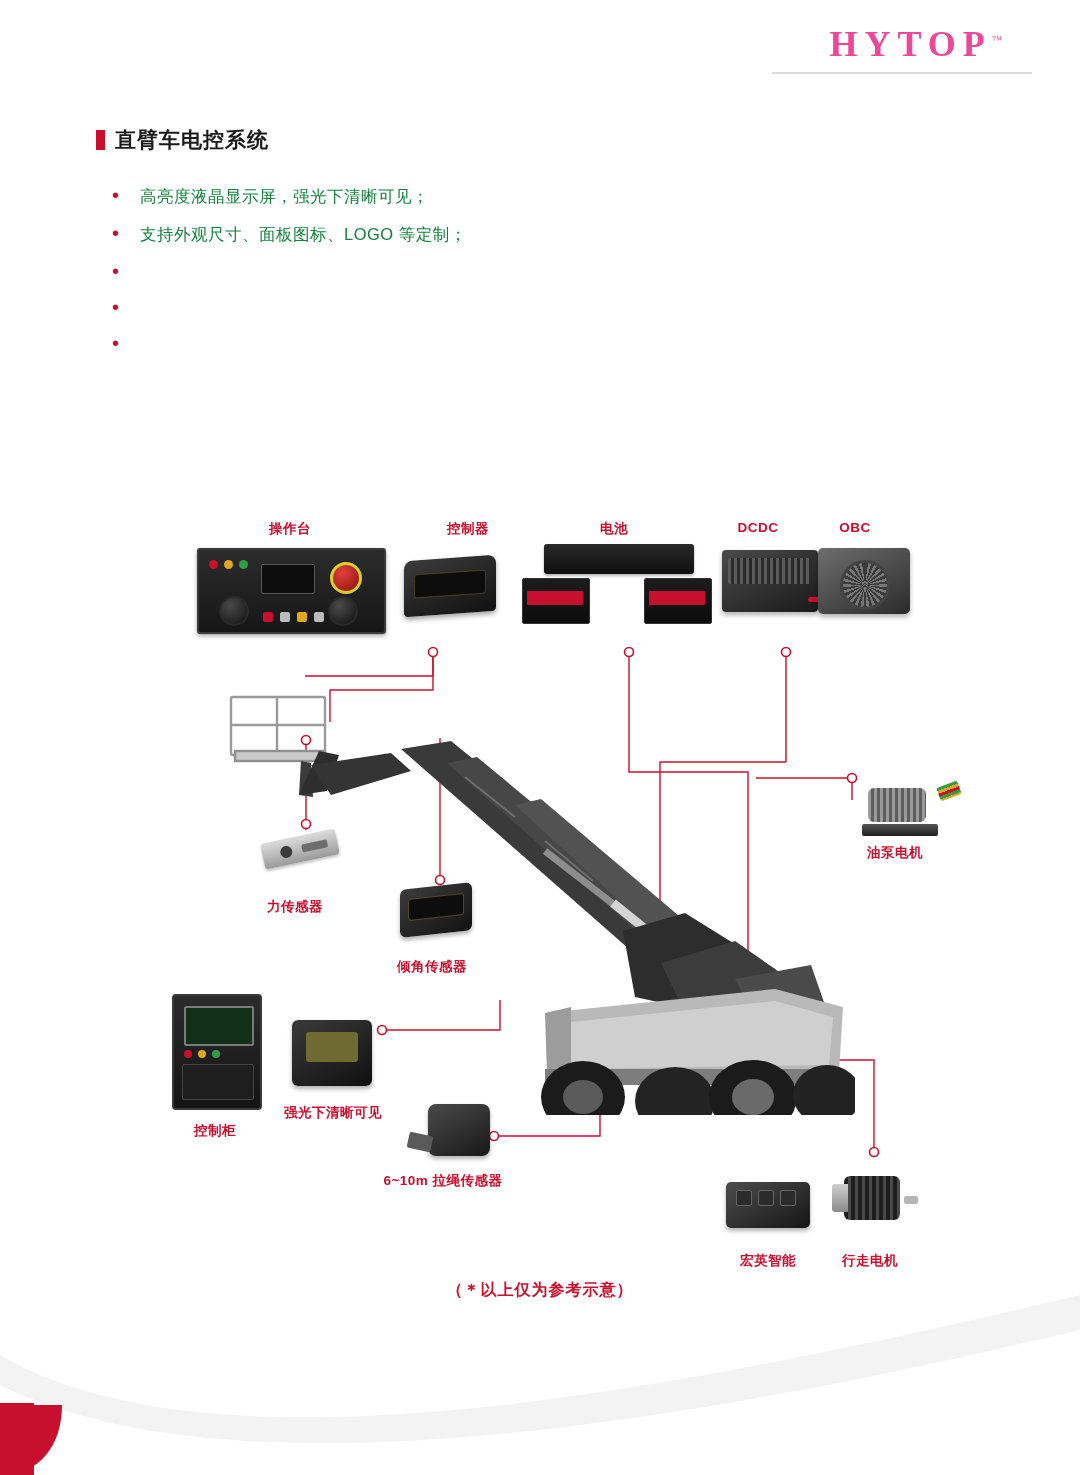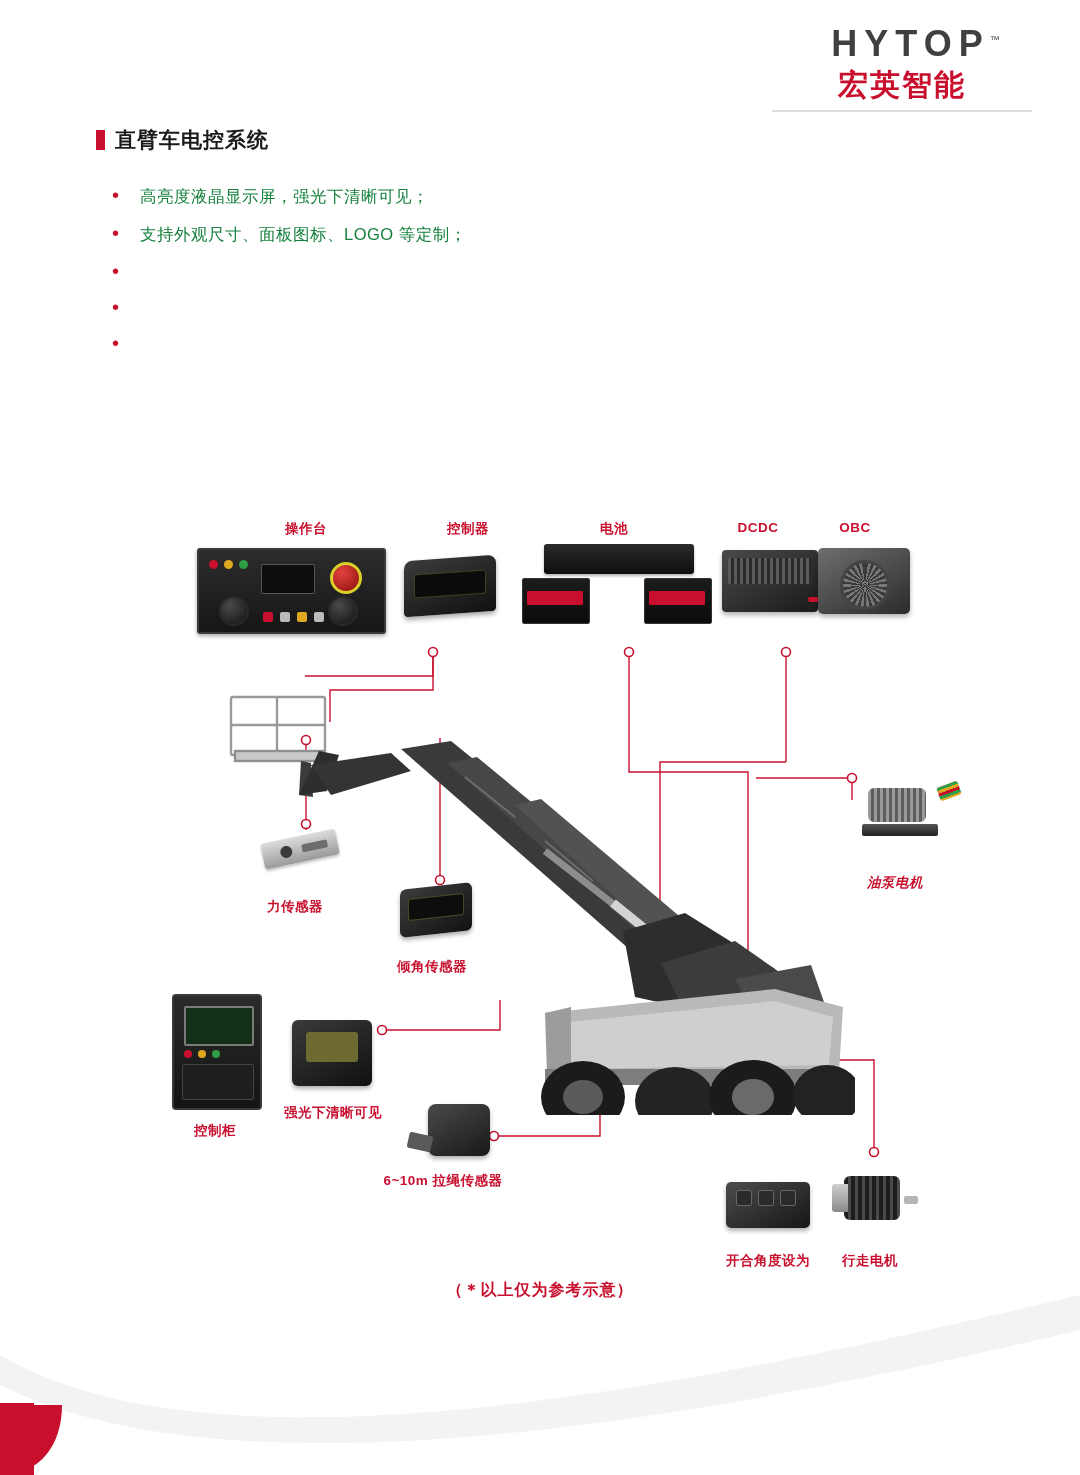--- a/index.html
+++ b/index.html
@@ -17,25 +17,25 @@
 
   
   .logo-block {
     position: absolute;
     top: 26px;
     right: 48px;
     text-align: center;
     width: 260px;
   }
   .logo-en {
-    font-family: Liberation Sans, sans-serif;
+    font-family: Liberation Serif, serif;
     font-size: 36px;
     font-weight: 700;
     letter-spacing: 7px;
-    color: #404040;
+    color: #ec4899;
     line-height: 1;
     position: relative;
     display: inline-block;
     margin-left: 27px;
   }
   .logo-tm {
     font-size: 10px;
     vertical-align: super;
     letter-spacing: 0;
     font-weight: 400;
@@ -471,21 +471,20 @@
     pointer-events: none;
   }
 </style>
 </head>
 <body>
 
 <div class="logo-block">
   <div class="logo-en">
     <span>HYTOP</span><span class="logo-tm">™</span>
   </div>
-  <div class="logo-cn">宏英智能</div>
   <div class="logo-rule"></div>
 </div>
 
 <div class="section-title">
   <span class="section-marker"></span>
   <span class="txt">直臂车电控系统</span>
 </div>
 
 <div class="bullets">
   <div class="bullet">
@@ -542,21 +541,21 @@
       <circle cx="852" cy="278" r="4.5"></circle>
       <circle cx="306" cy="240" r="4.5"></circle>
       <circle cx="306" cy="324" r="4.5"></circle>
       <circle cx="440" cy="380" r="4.5"></circle>
       <circle cx="382" cy="530" r="4.5"></circle>
       <circle cx="494" cy="636" r="4.5"></circle>
       <circle cx="874" cy="652" r="4.5"></circle>
     </g>
   </svg>
 
-  <div class="lbl center" style="left:306px; top:20px;">操作台</div>
+  <div class="lbl center" style="left:290px; top:20px;">操作台</div>
   <div class="lbl center" style="left:468px; top:20px;">控制器</div>
   <div class="lbl center" style="left:614px; top:20px;">电池</div>
   <div class="lbl center" style="left:758px; top:20px;">DCDC</div>
   <div class="lbl center" style="left:855px; top:20px;">OBC</div>
 
   <div class="part" style="left:197px; top:48px;">
     <div class="console">
       <div class="leds">
           <i></i>
           <i></i>
@@ -659,21 +658,21 @@
   </div>
   <div class="lbl center" style="left:432px; top:458px;">倾角传感器</div>
 
   <div class="part" style="left:862px; top:282px;">
     <div class="pump">
       <div class="body"></div>
       <div class="base"></div>
       <div class="wires"></div>
     </div>
   </div>
-  <div class="lbl center" style="left:895px; top:374px;font-style:italic;">油泵电机</div>
+  <div class="lbl center" style="left:895px; top:344px;">油泵电机</div>
 
   <div class="part" style="left:172px; top:494px;">
     <div class="cabinet">
       <div class="cscreen"></div>
       <div class="crow">
           <i></i>
           <i></i>
           <i></i>
         </div>
       <div class="cdiag"></div>
@@ -693,21 +692,21 @@
 
   <div class="part" style="left:726px; top:682px;">
     <div class="mc">
         <div class="ports">
           <i></i>
           <i></i>
           <i></i>
         </div>
       </div>
   </div>
-  <div class="lbl center" style="left:768px; top:752px;">开合角度设为</div>
+  <div class="lbl center" style="left:768px; top:752px;">宏英智能</div>
 
   <div class="part" style="left:832px; top:672px;">
     <div class="tmotor">
       <div class="barrel"></div>
       <div class="cap"></div>
       <div class="shaft"></div>
     </div>
   </div>
   <div class="lbl center" style="left:870px; top:752px;">行走电机</div>
 </div>

